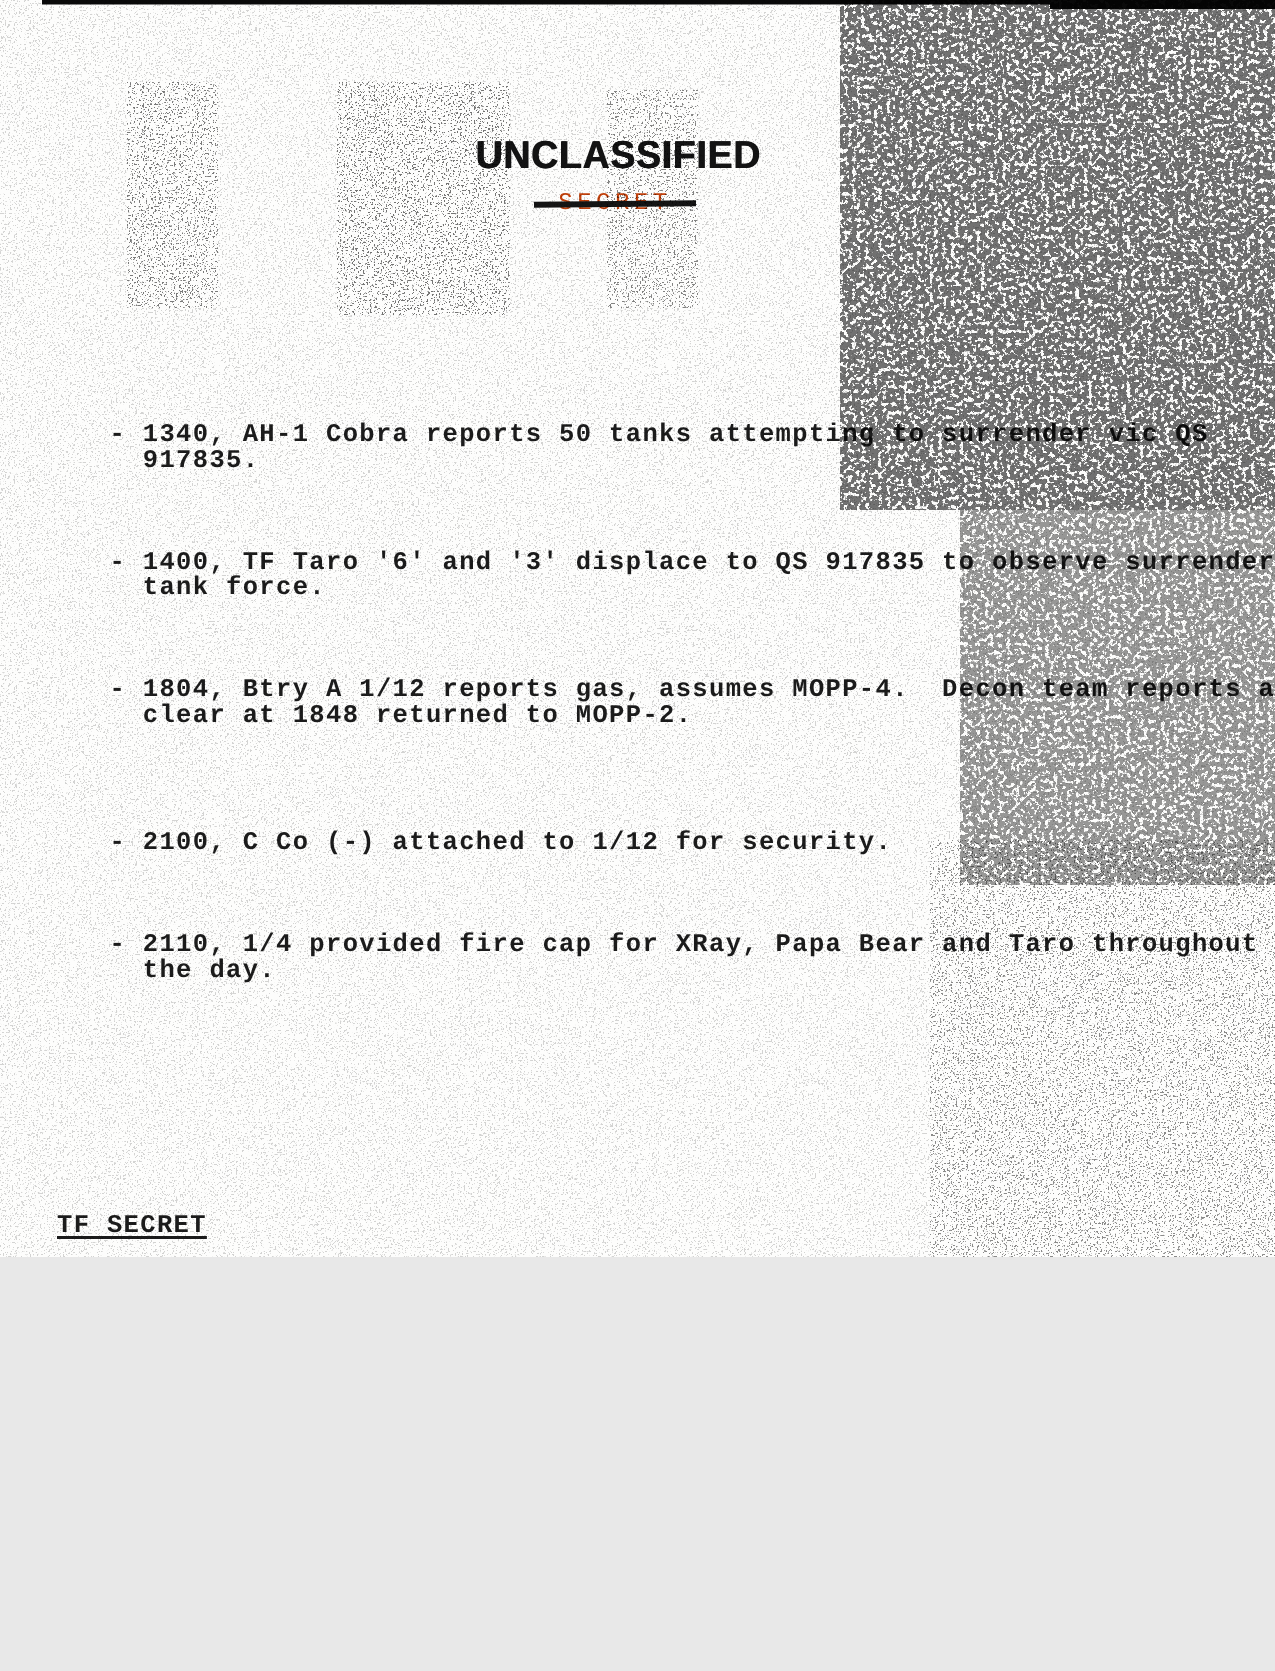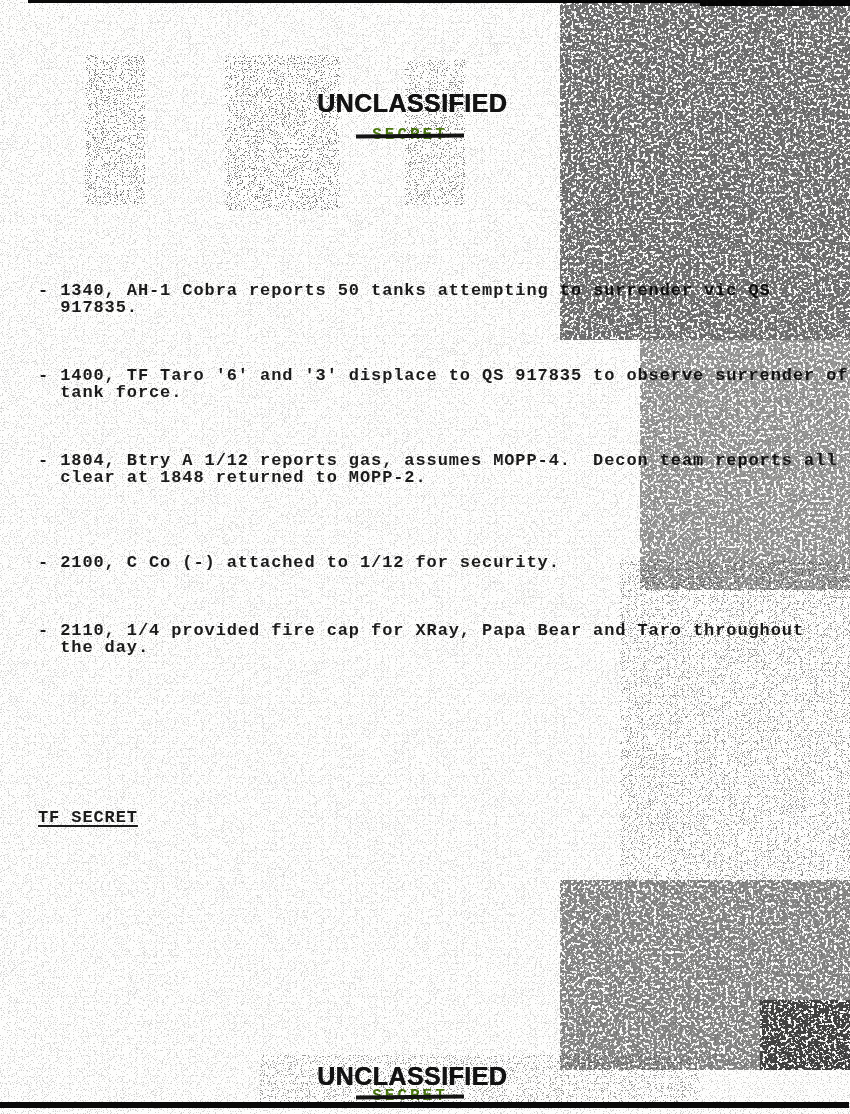--- a/index.html
+++ b/index.html
@@ -1,18 +1,18 @@
 <!DOCTYPE html>
 <html><head>
 <meta charset="utf-8">
 <style>
   html,body{margin:0;padding:0;background:#e8e8e8;}
   .page{
     position:relative;
-    width:850px;height:1114px;
+    width:850px;height:838px;
     margin:0 auto;
     background:#fdfdfc;
     overflow:hidden;
     font-family:"Liberation Mono","DejaVu Sans Mono",monospace;
   }
   
   .edge-top{position:absolute;top:0;left:28px;right:0;height:3px;background:#0a0a0a;}
   .edge-top2{position:absolute;top:0;left:700px;width:150px;height:6px;background:#0a0a0a;}
   .edge-bottom{position:absolute;top:1102px;left:0;width:849px;height:6px;background:#0a0a0a;}
   
@@ -23,22 +23,22 @@
     font-weight:700;font-size:26px;letter-spacing:.5px;
     color:#141414;
     text-shadow:.6px 0 0 #141414;
     transform:scaleX(.96);
   }
   .stamp-top{top:88px;}
   .stamp-bottom{top:1061px;}
   .classif{
     position:absolute;left:0;right:30px;
     text-align:center;
-    font-weight:700;font-size:16px;letter-spacing:3px;
-    color:#4d7c0f;
+    font-weight:400;font-size:16px;letter-spacing:3px;
+    color:#c2410c;
   }
   .classif-top{top:126px;}
   .classif-bottom{top:1087px;}
   .strike{position:relative;display:inline-block;padding:0 2px;}
   .strike::after{
     content:"";position:absolute;left:-14px;right:-14px;top:45%;
     height:4px;background:#151515;transform:rotate(-.6deg);
   }
   
   .body{
@@ -48,21 +48,21 @@
     color:#1c1c1c;
     white-space:pre;
   }
   .doc-section + .doc-section{margin-top:17px;}
   .section-heading{
     margin:0;font:inherit;
     text-decoration:underline;
     text-decoration-thickness:1.5px;
     text-underline-offset:3px;
   }
-  .log-entry{white-space:pre;}
+  .log-entry{white-space:pre;margin-left:35px;}
   
   .noise{position:absolute;top:0;left:0;z-index:5;pointer-events:none;}
 </style>
 </head>
 <body>
 
 <div class="page">
 
   <div class="edge-top"></div>
   <div class="edge-top2"></div>

